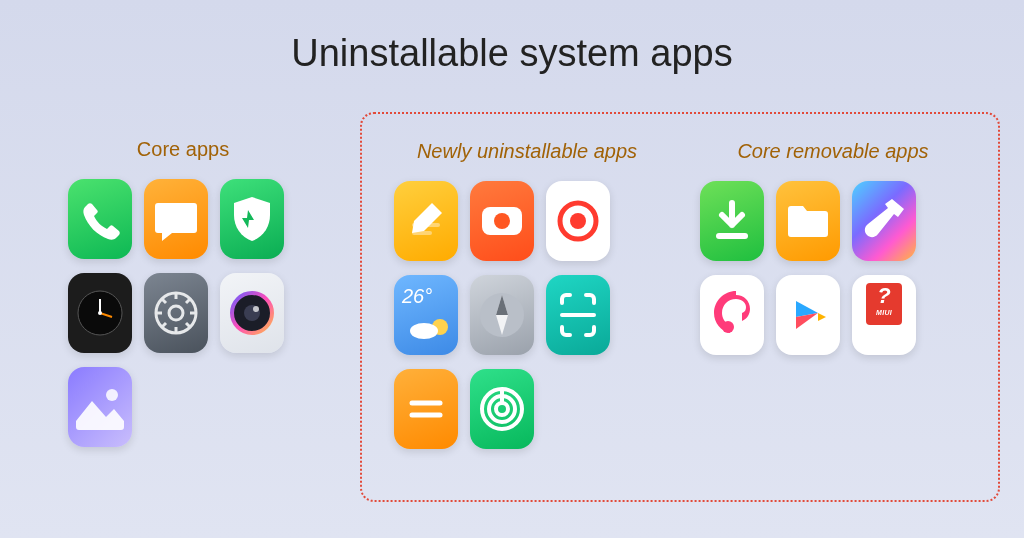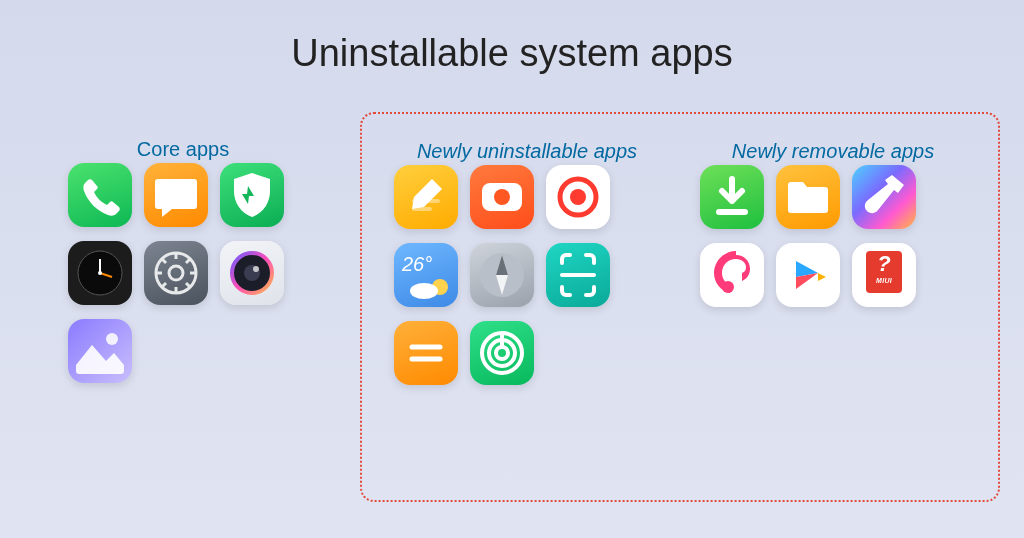--- a/index.html
+++ b/index.html
@@ -16,22 +16,22 @@
     top: 32px;
     left: 0;
     right: 0;
     text-align: center;
     font-size: 38px;
     font-weight: 400;
     color: #222;
   }
   .section-label {
     font-size: 20px;
-    color: #0369a1;
-    margin-bottom: 2px;
+    color: #a16207;
+    margin-bottom: 18px;
   }
   .core-section {
     position: absolute;
     left: 68px;
     top: 138px;
     width: 230px;
   }
   .core-section .section-label { text-align: center; }
   .dashed-box {
     position: absolute;
@@ -48,21 +48,21 @@
   }
   .sub-section { flex: 1; }
   .sub-section .section-label { text-align: center; }
   .grid {
     display: grid;
     grid-template-columns: repeat(3, 64px);
     gap: 14px 12px;
   }
   .icon {
     width: 64px;
-    height: 64px;
+    height: 80px;
     border-radius: 16px;
     display: flex;
     align-items: center;
     justify-content: center;
     box-shadow: 0 3px 8px rgba(0,0,0,0.12);
     position: relative;
     overflow: hidden;
   }
   .icon svg { width: 100%; height: 100%; display: block; }
   .weather-text {
@@ -232,21 +232,21 @@
             <circle cx="32" cy="32" r="13"></circle>
             <circle cx="32" cy="32" r="20"></circle>
             <line x1="32" y1="12" x2="32" y2="26"></line>
           </svg>
       </div>
 
     </div>
   </div>
 
   <div class="sub-section">
-    <div class="section-label">Newly removable apps</div>
+    <div class="section-label">Core removable apps</div>
     <div class="grid">
 
       <div class="icon" style="background:linear-gradient(160deg,#6ee058,#1fbf3f)">
         <svg viewBox="0 0 64 64" fill="#fff">
             <path d="M32 14v22m0 0l-10-10m10 10l10-10" stroke="#fff" stroke-width="6" stroke-linecap="round" stroke-linejoin="round" fill="none"></path>
             <rect x="16" y="44" width="32" height="6" rx="3"></rect>
           </svg>
       </div>
 
       <div class="icon" style="background:linear-gradient(160deg,#ffc23d,#ff9a00)">

